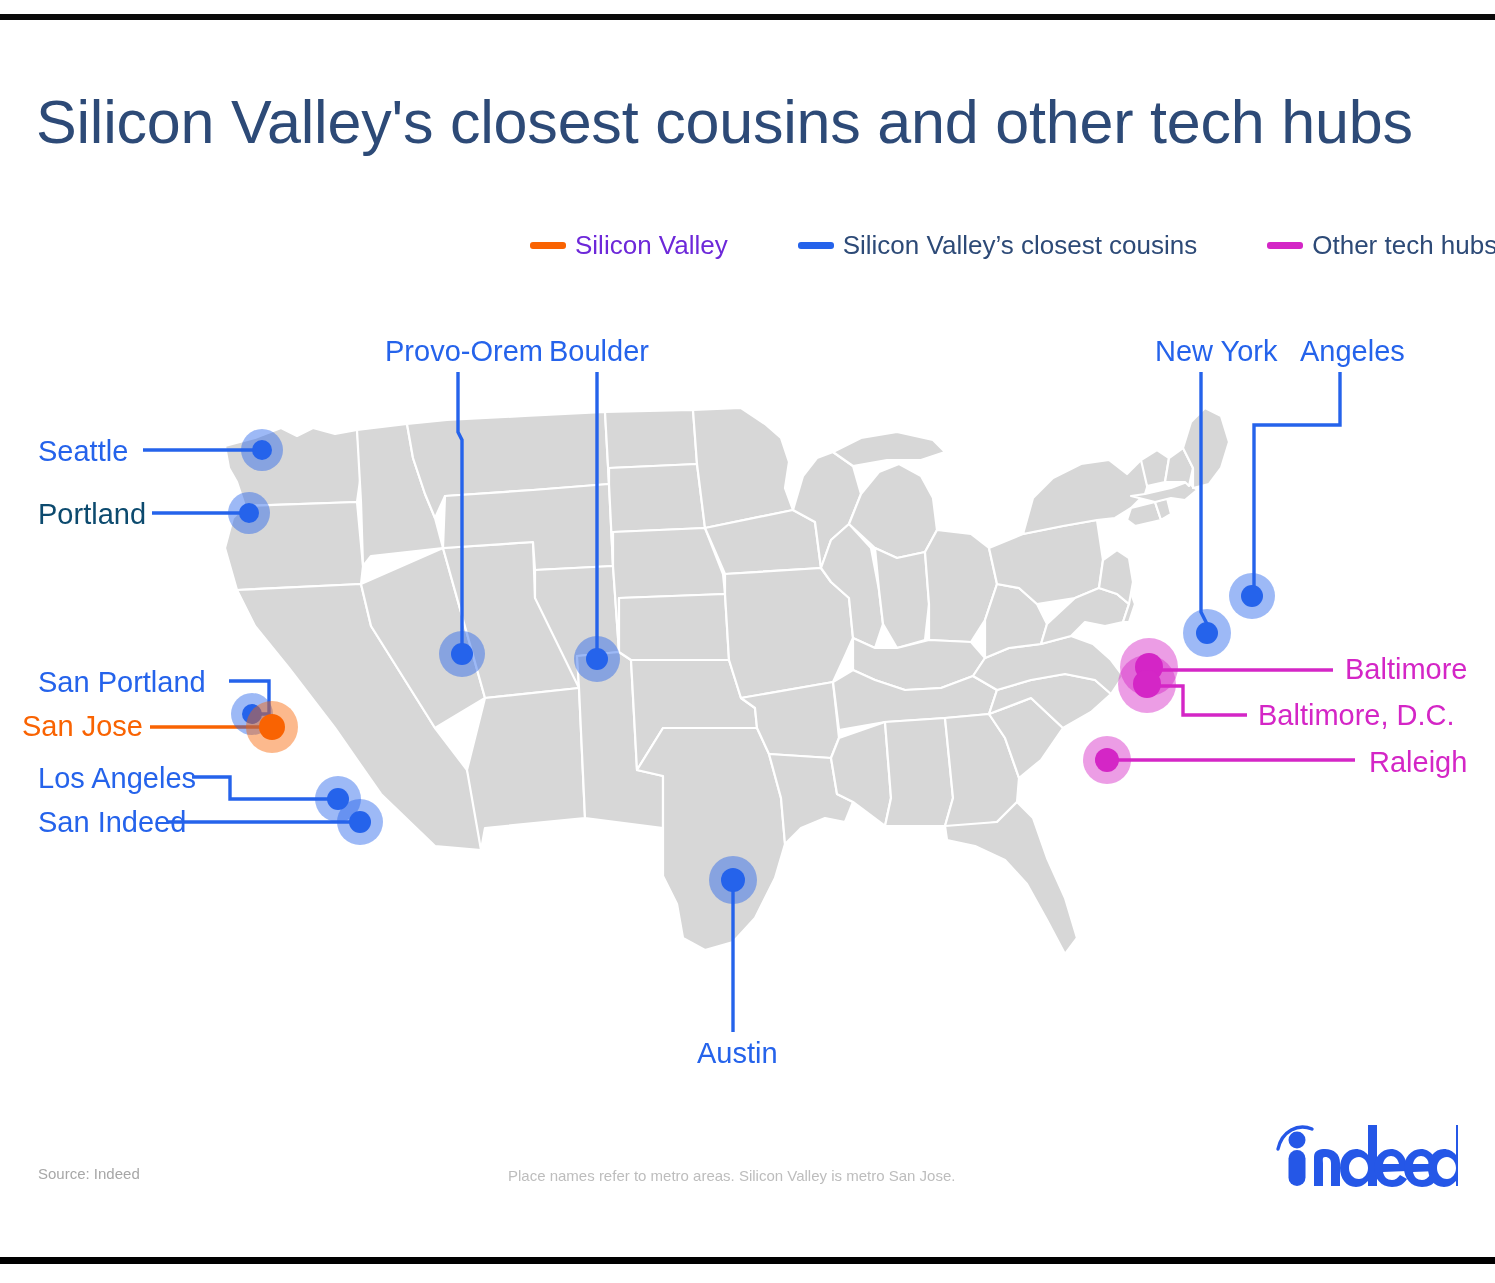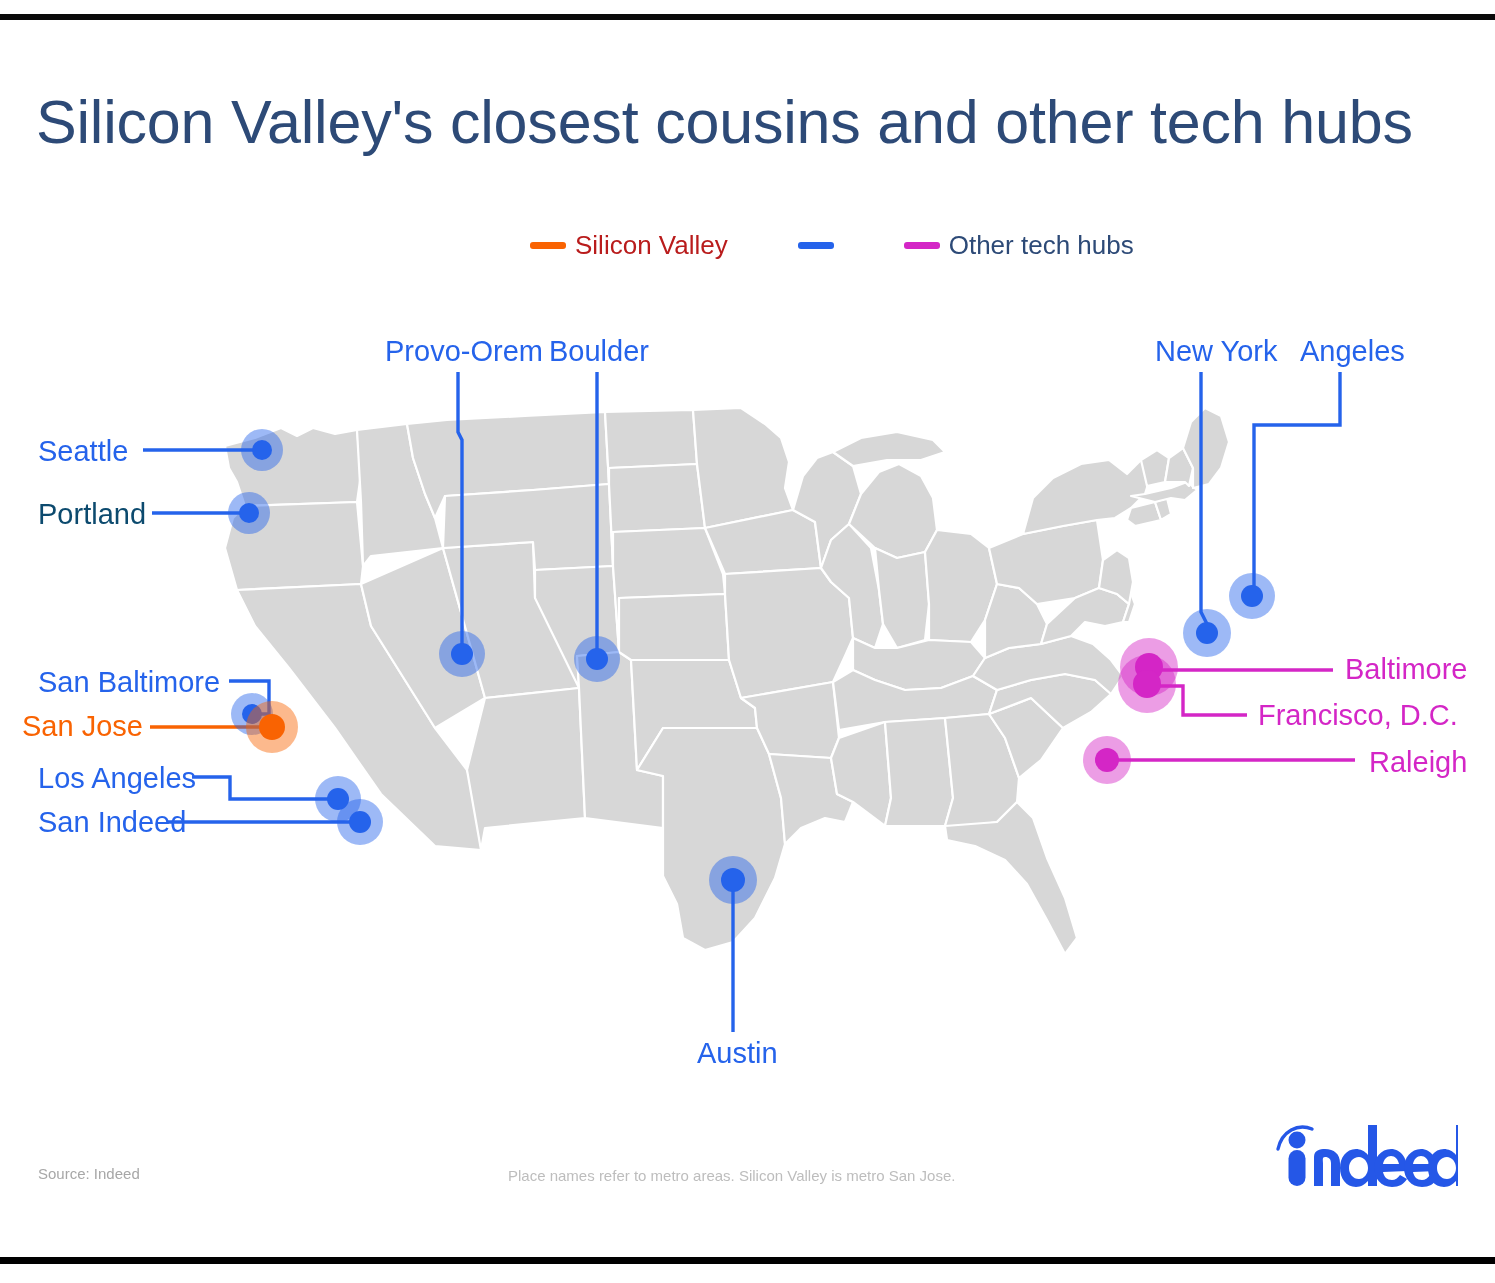--- a/index.html
+++ b/index.html
@@ -151,24 +151,25 @@
 </head>
 <body>
 
 <div class="rule-top"></div>
 
 <div class="title">Silicon Valley's closest cousins and other tech hubs</div>
 
 <div class="legend">
   <div class="legend-item">
     <span class="legend-swatch" style="background:#f96302"></span>
-    <span class="legend-label" style="color:#b91c1c">Silicon Valley</span>
+    <span class="legend-label" style="color:#6d28d9">Silicon Valley</span>
   </div>
   <div class="legend-item">
     <span class="legend-swatch" style="background:#2563eb"></span>
+    <span class="legend-label" style="color:#2d4a77">Silicon Valley’s closest cousins</span>
   </div>
   <div class="legend-item">
     <span class="legend-swatch" style="background:#d426c6"></span>
     <span class="legend-label" style="color:#2d4a77">Other tech hubs</span>
   </div>
 </div>
 
 <div class="map-stage">
 
   <svg class="map-svg" viewBox="0 0 1130 620">
@@ -359,31 +360,31 @@
     <span class="halo" style="width:58px;height:58px;background:#d426c6"></span>
     <span class="core" style="width:28px;height:28px;background:#d426c6"></span>
   </div>
   <div class="marker" style="left:1107px;top:760px;width:48px;height:48px">
     <span class="halo" style="width:48px;height:48px;background:#d426c6"></span>
     <span class="core" style="width:24px;height:24px;background:#d426c6"></span>
   </div>
 
   <div class="callout" style="left:38px;top:437px;color:#2563eb">Seattle</div>
   <div class="callout" style="left:38px;top:500px;color:#0c4a6e">Portland</div>
-  <div class="callout" style="left:38px;top:668px;color:#2563eb">San Baltimore</div>
+  <div class="callout" style="left:38px;top:668px;color:#2563eb">San Portland</div>
   <div class="callout" style="left:22px;top:712px;color:#f96302">San Jose</div>
   <div class="callout" style="left:38px;top:764px;color:#2563eb">Los Angeles</div>
   <div class="callout" style="left:38px;top:808px;color:#2563eb">San Indeed</div>
   <div class="callout" style="left:385px;top:337px;color:#2563eb">Provo-Orem</div>
   <div class="callout" style="left:549px;top:337px;color:#2563eb">Boulder</div>
   <div class="callout" style="left:697px;top:1039px;color:#2563eb">Austin</div>
   <div class="callout" style="left:1155px;top:337px;color:#2563eb">New York</div>
   <div class="callout" style="left:1300px;top:337px;color:#2563eb">Angeles</div>
   <div class="callout" style="left:1345px;top:655px;color:#d426c6">Baltimore</div>
-  <div class="callout" style="left:1258px;top:701px;color:#d426c6">Francisco, D.C.</div>
+  <div class="callout" style="left:1258px;top:701px;color:#d426c6">Baltimore, D.C.</div>
   <div class="callout" style="left:1369px;top:748px;color:#d426c6">Raleigh</div>
 
 </div>
 
 <div class="source-note">Source: Indeed</div>
 <div class="metro-note">Place names refer to metro areas. Silicon Valley is metro San Jose.</div>
 
 <svg class="indeed-logo" viewBox="0 0 186 70">
 
   <path d="M6 30 C10 12, 26 4, 40 10" fill="none" stroke="#2557e7" stroke-width="3.4" stroke-linecap="round"></path>

